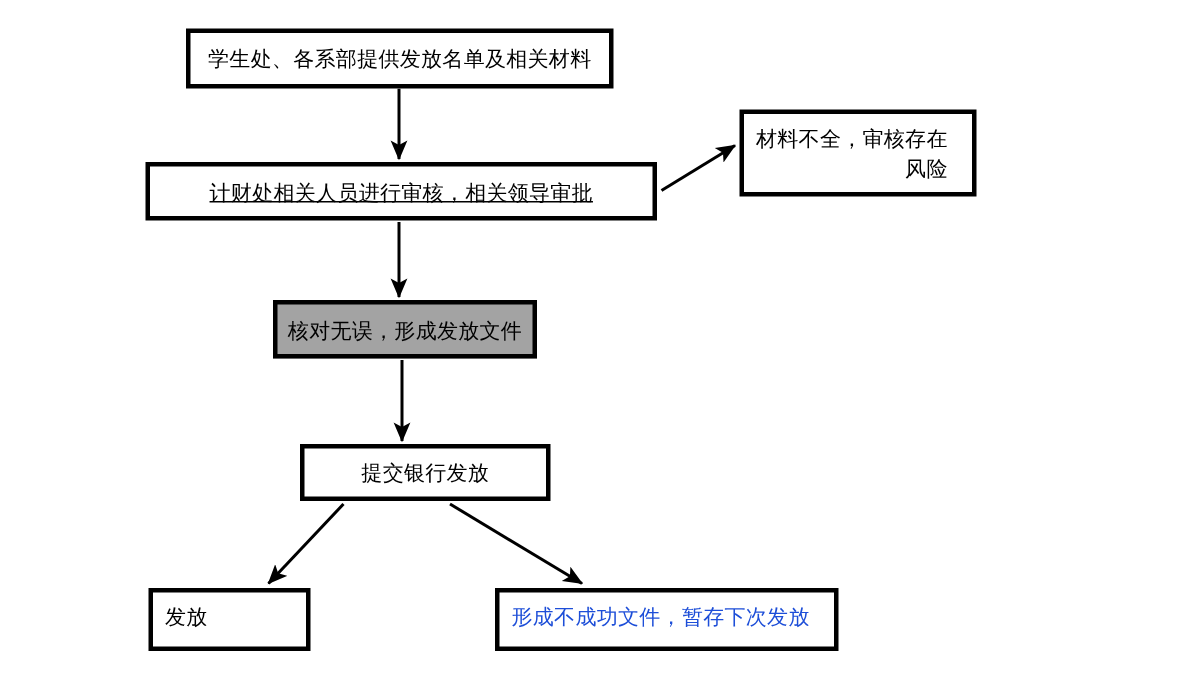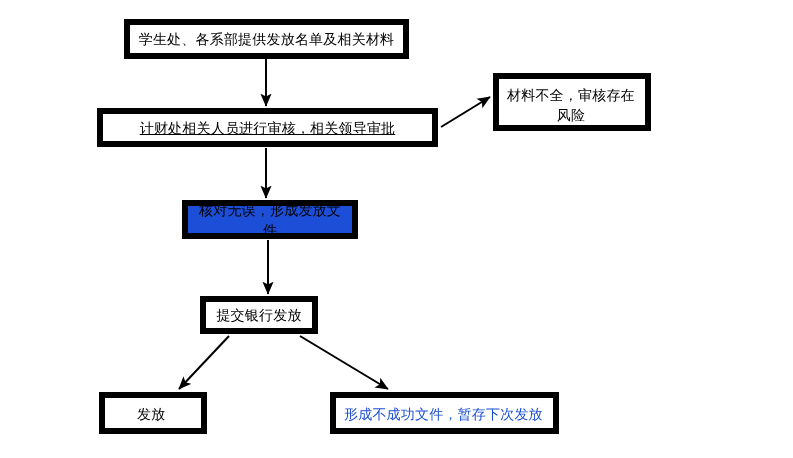--- a/index.html
+++ b/index.html
@@ -22,34 +22,34 @@
     position: absolute;
     left: 0;
     top: 0;
     width: 793px;
     height: 458px;
     display: block;
   }
   .node-box {
     position: absolute;
     box-sizing: border-box;
-    border: 6px solid #0f766e;
+    border: 3px solid #0f766e;
     background: #ffffff;
     display: flex;
     overflow: hidden;
   }
   .node-box.align-center {
     align-items: center;
     justify-content: center;
     text-align: center;
   }
   .node-box.align-left {
     align-items: flex-start;
     justify-content: flex-start;
-    text-align: center;
+    text-align: right;
   }
   .node-label {
     font-size: 14px;
     line-height: 20px;
     color: #000000;
     white-space: pre-line;
     letter-spacing: 0.2px;
     font-family: "Liberation Sans", "DejaVu Sans", sans-serif;
   }
   .align-left .node-label {
@@ -84,27 +84,27 @@
       <div class="node-box align-center" style="left: 124px; top: 19px; width: 285px; height: 40px; border-color: rgb(0, 0, 0); background: rgb(255, 255, 255);">
         <span class="node-label" style="color: rgb(0, 0, 0);">学生处、各系部提供发放名单及相关材料</span>
       </div>
       <div class="node-box align-center" style="left: 97px; top: 108px; width: 341px; height: 39px; border-color: rgb(0, 0, 0); background: rgb(255, 255, 255);">
         <span class="node-label" style="color: rgb(0, 0, 0); text-decoration: underline;">计财处相关人员进行审核，相关领导审批</span>
       </div>
       <div class="node-box align-left" style="left: 493px; top: 73px; width: 158px; height: 58px; border-color: rgb(0, 0, 0); background: rgb(255, 255, 255);">
         <span class="node-label" style="color: rgb(0, 0, 0);">材料不全，审核存在
 风险</span>
       </div>
-      <div class="node-box align-center" style="left: 182px; top: 200px; width: 176px; height: 39px; border-color: rgb(0, 0, 0); background: #1d4ed8;">
+      <div class="node-box align-center" style="left: 182px; top: 200px; width: 176px; height: 39px; border-color: rgb(0, 0, 0); background: #a3a3a3;">
         <span class="node-label" style="color: rgb(0, 0, 0);">核对无误，形成发放文件</span>
       </div>
-      <div class="node-box align-center" style="left: 200px; top: 296px; width: 118px; height: 38px; border-color: rgb(0, 0, 0); background: rgb(255, 255, 255);">
+      <div class="node-box align-center" style="left: 200px; top: 296px; width: 167px; height: 38px; border-color: rgb(0, 0, 0); background: rgb(255, 255, 255);">
         <span class="node-label" style="color: rgb(0, 0, 0);">提交银行发放</span>
       </div>
-      <div class="node-box align-left" style="left: 99px; top: 392px; width: 108px; height: 42px; border-color: rgb(0, 0, 0); background: rgb(255, 255, 255); padding-left: 24px;">
+      <div class="node-box align-left" style="left: 99px; top: 392px; width: 108px; height: 42px; border-color: rgb(0, 0, 0); background: rgb(255, 255, 255);">
         <span class="node-label" style="color: rgb(0, 0, 0);">发放</span>
       </div>
       <div class="node-box align-left" style="left: 330px; top: 392px; width: 229px; height: 42px; border-color: rgb(0, 0, 0); background: rgb(255, 255, 255);">
         <span class="node-label" style="color: #1d4ed8;">形成不成功文件，暂存下次发放</span>
       </div>
     </div>
 
 </div>
 
 </body></html>

